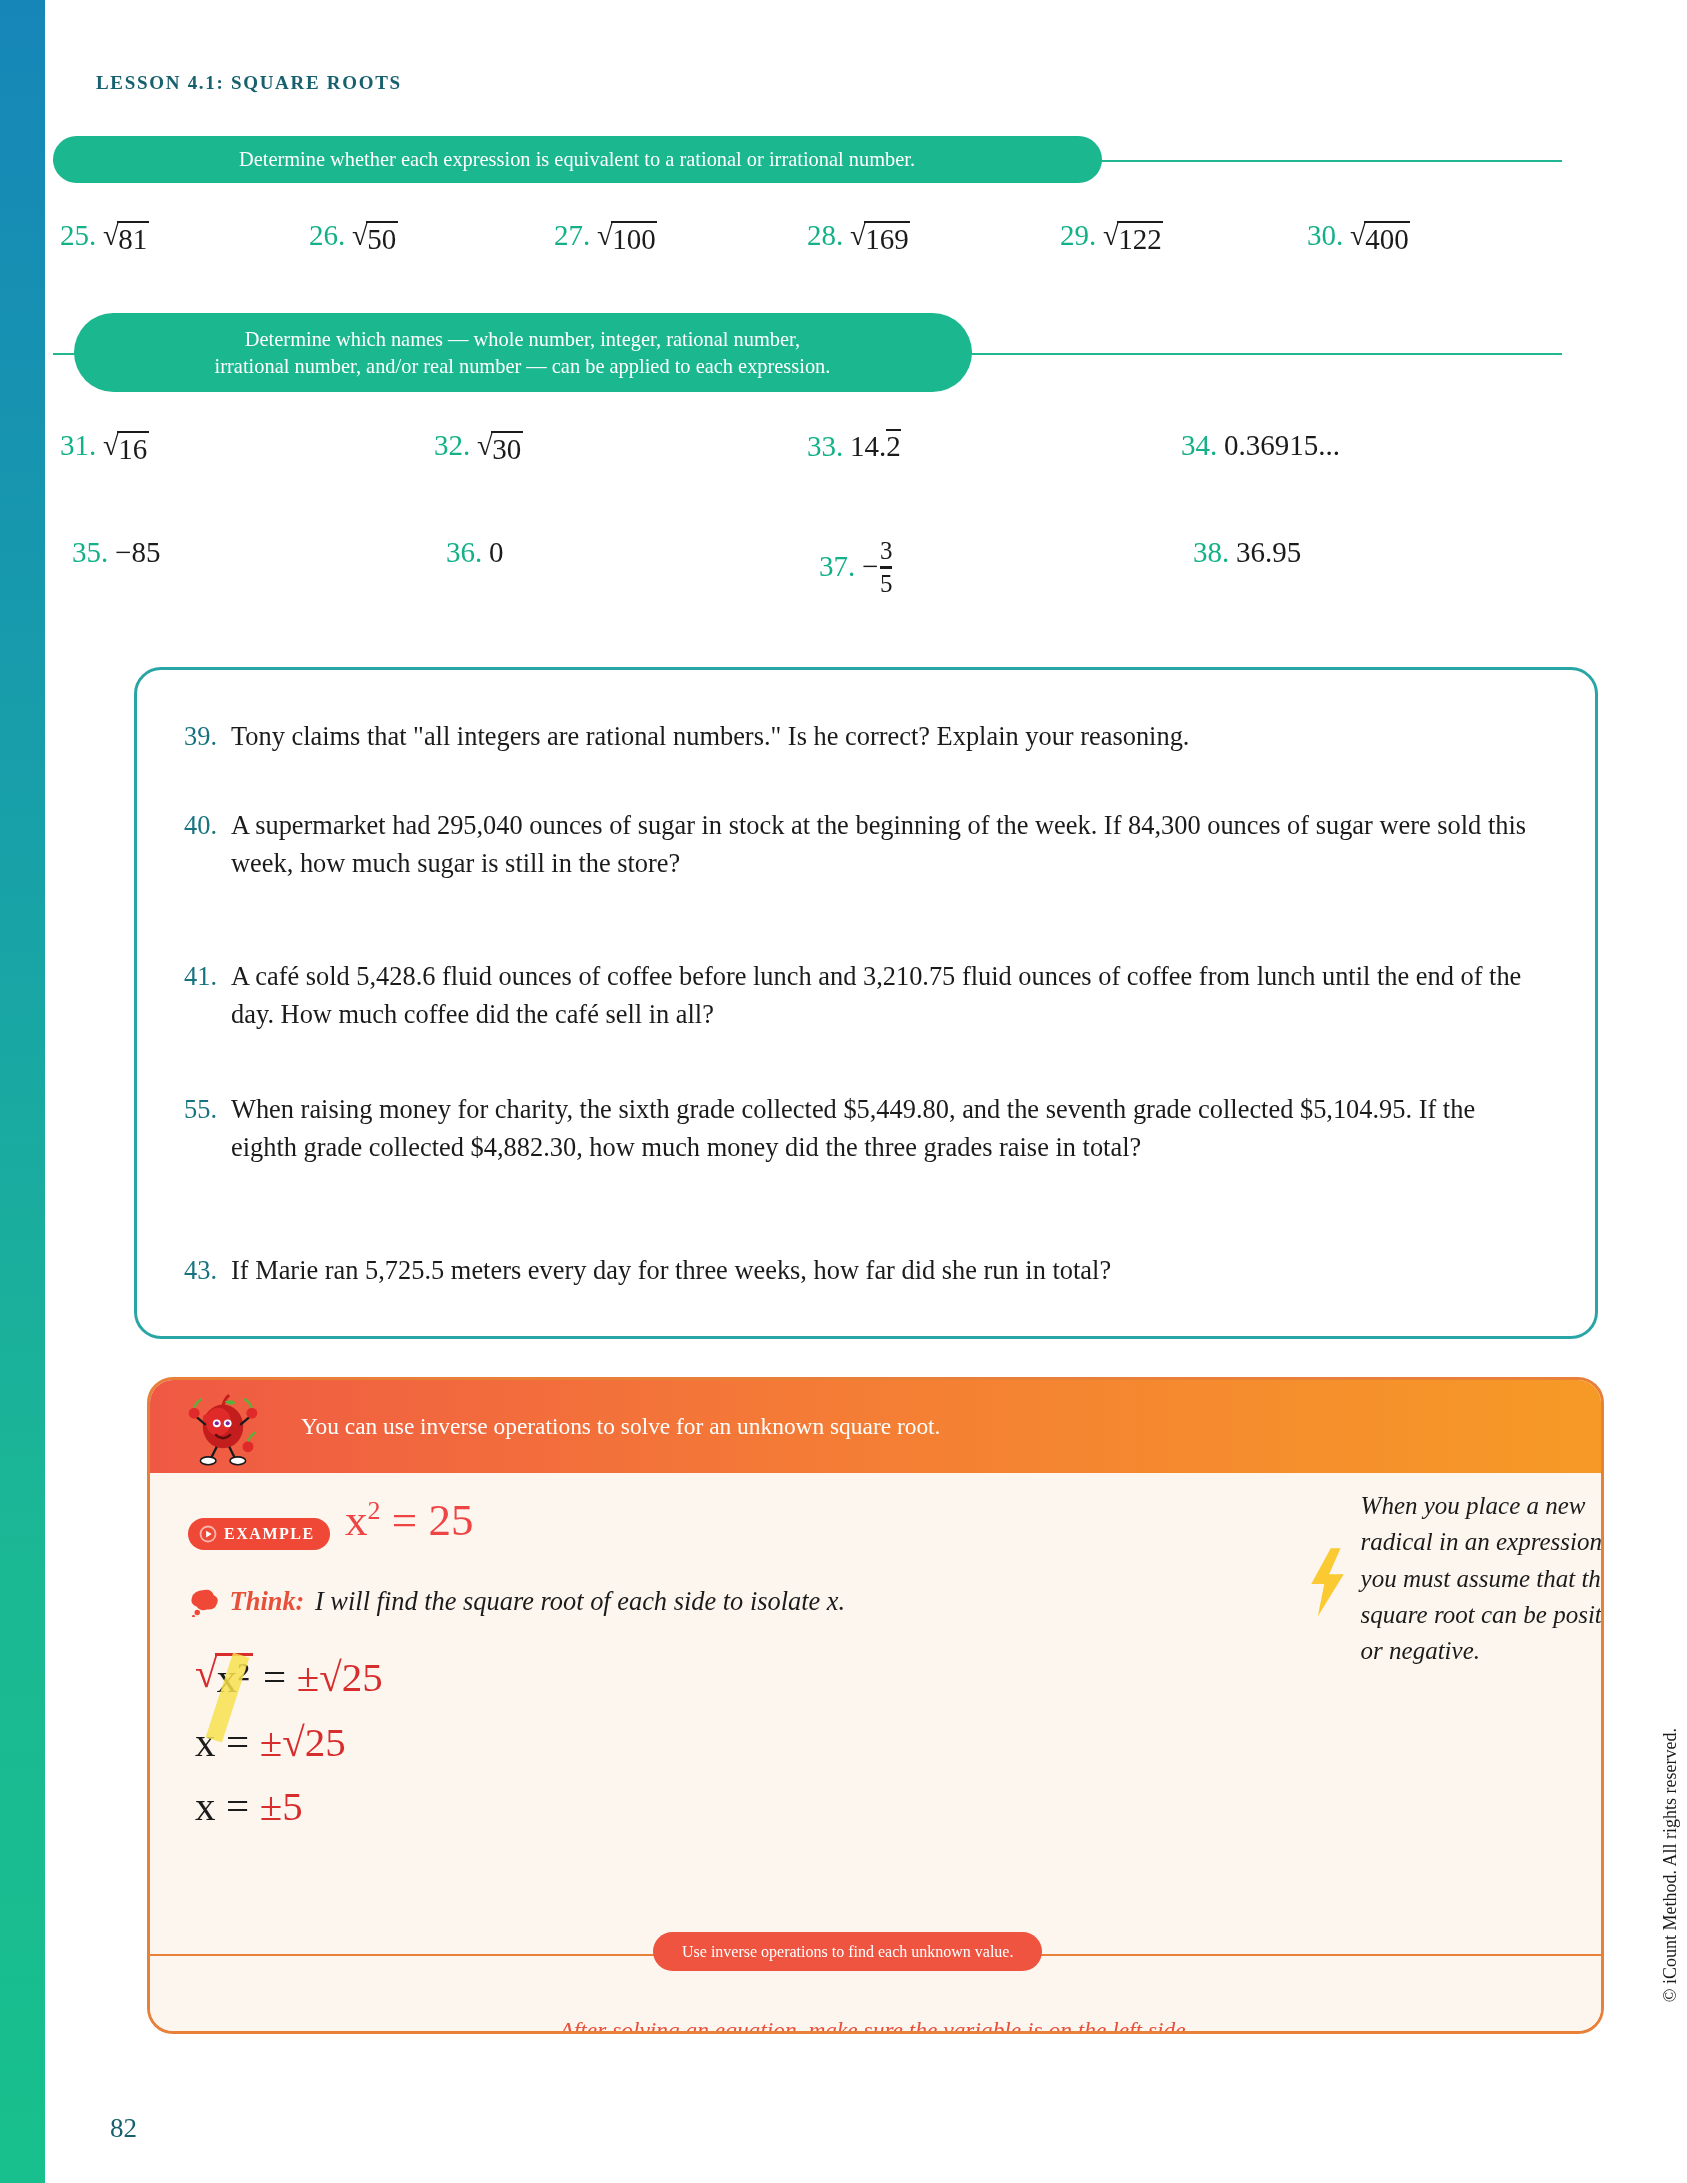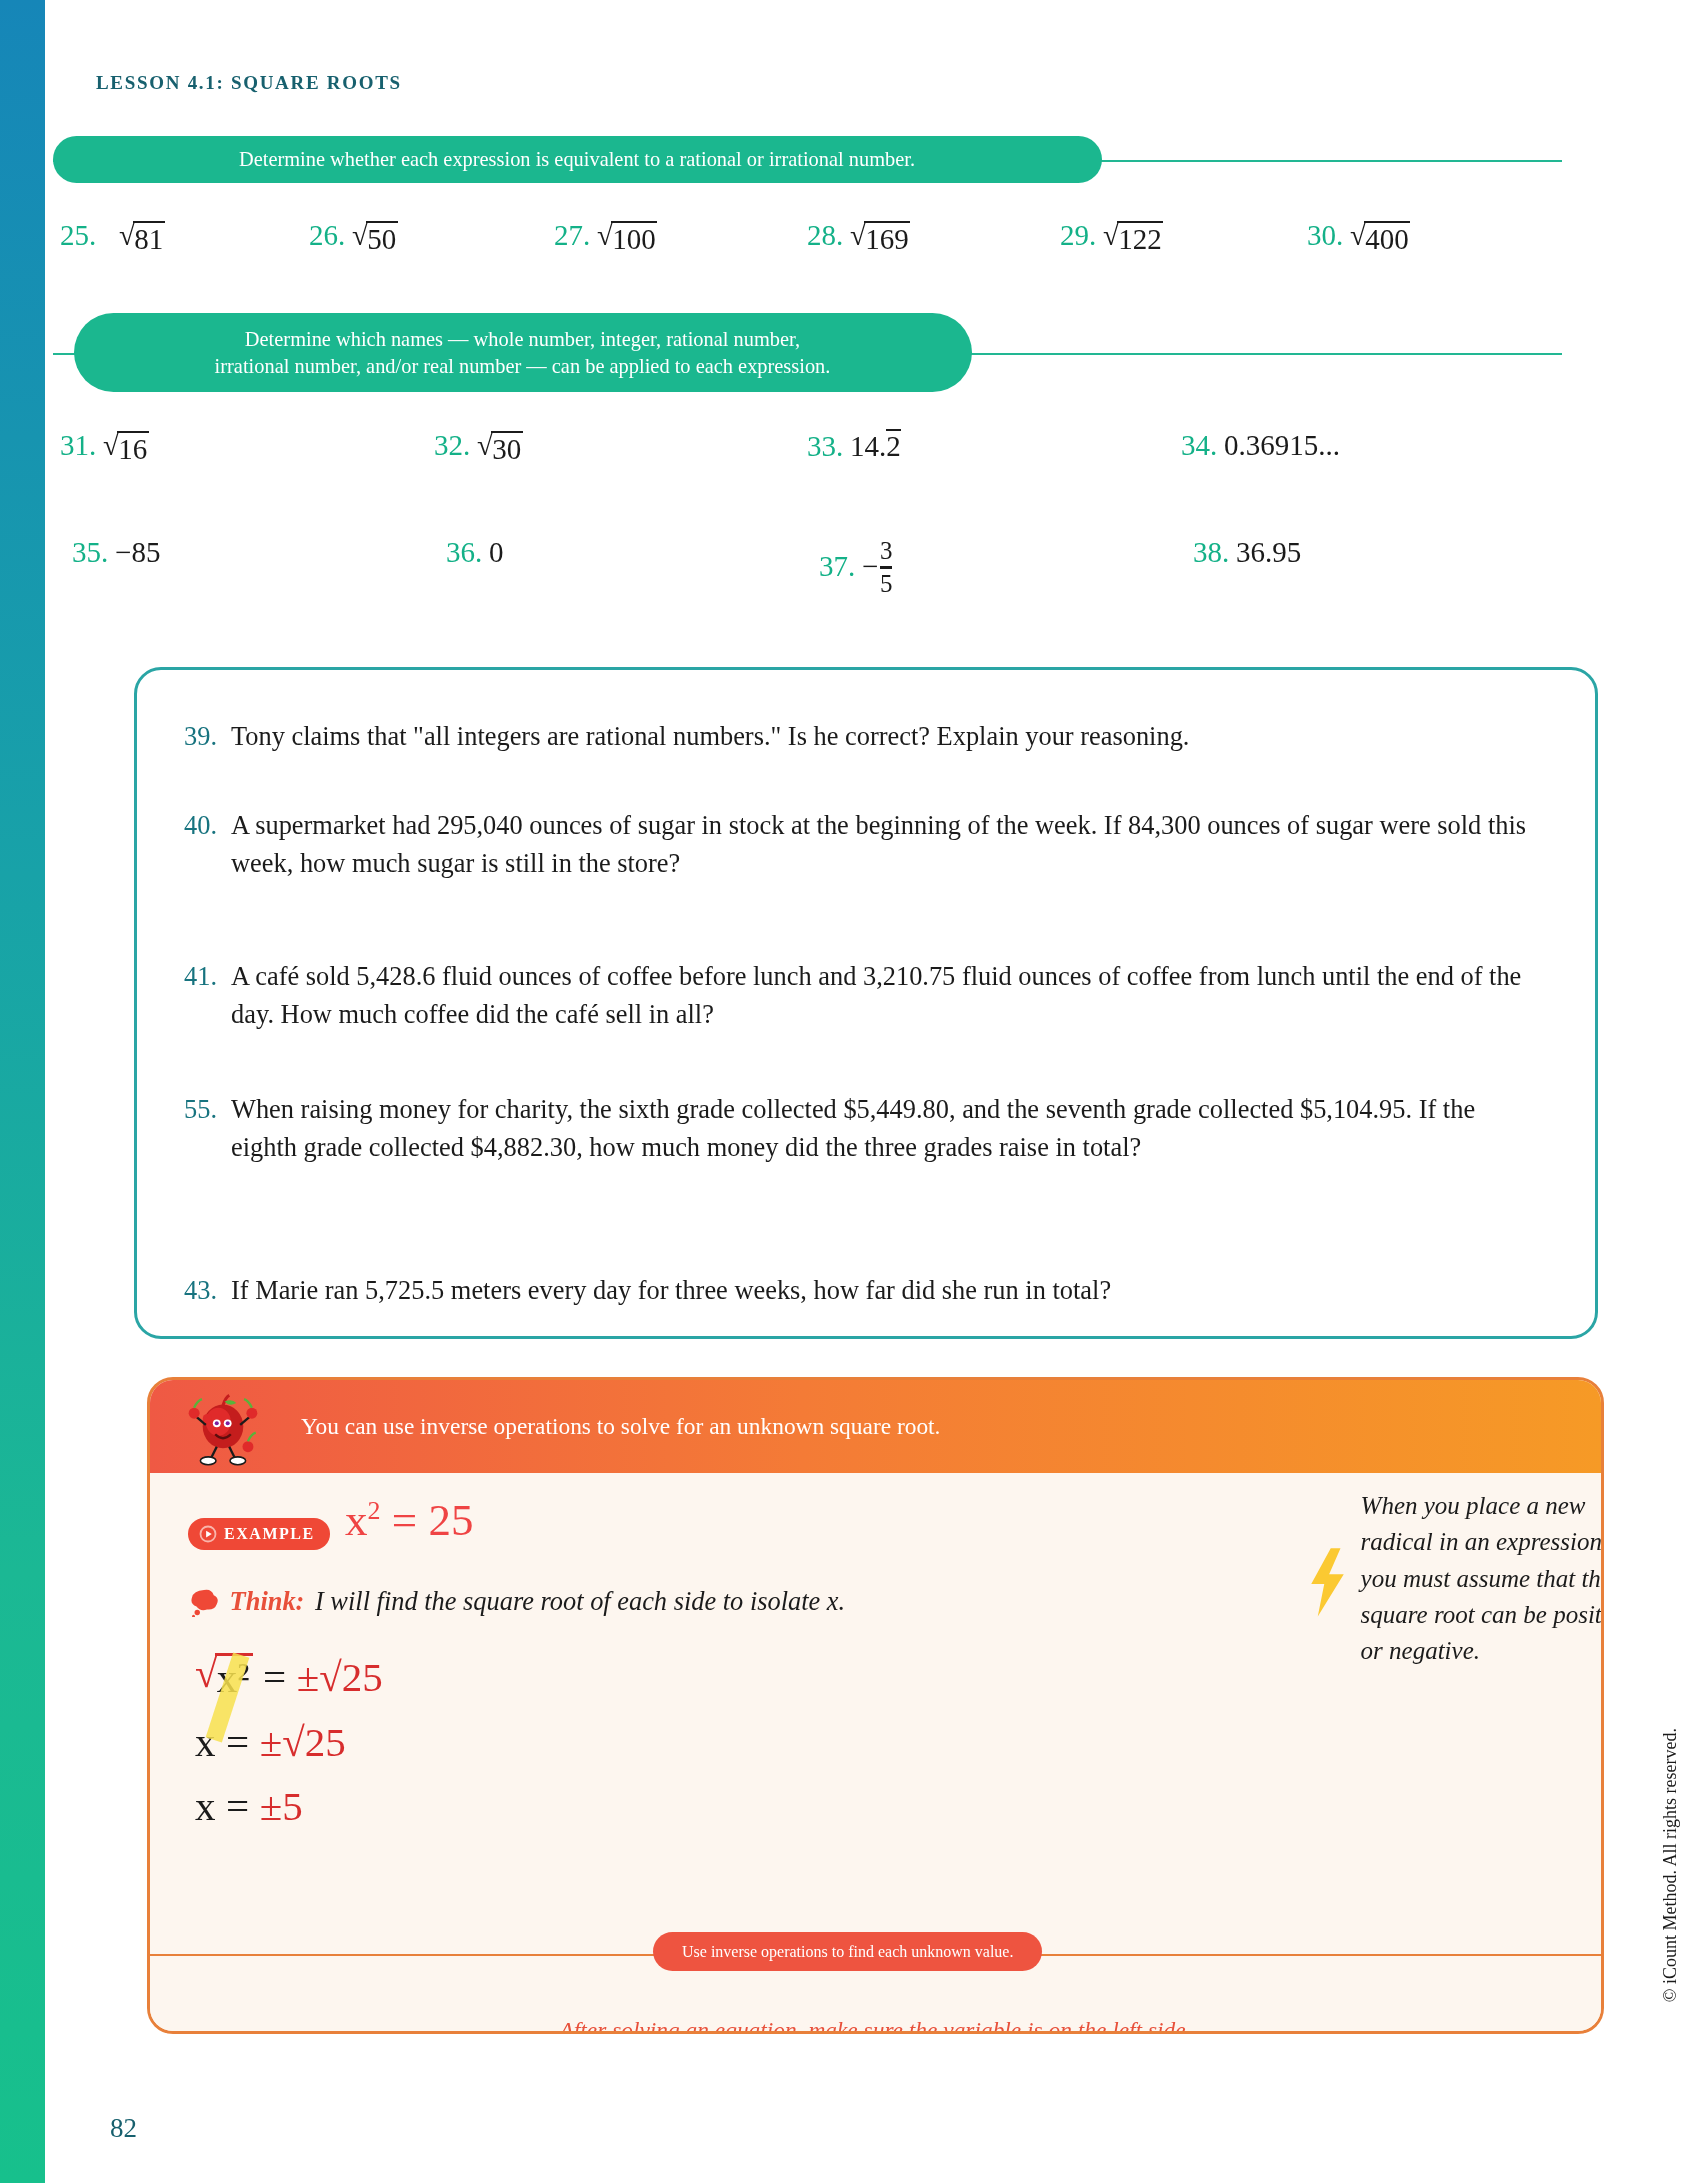--- a/index.html
+++ b/index.html
@@ -192,21 +192,21 @@
   <div class="lesson-kicker">LESSON 4.1: SQUARE ROOTS</div>
 
   <div class="band-wrap" style="left:7.5px; top:136px; width:1509px; height:47px;">
     <div class="band-line" style="left:0; width:1509px;"></div>
     <div class="pill-green" style="position:absolute; left:0; top:0; width:1049px; height:47px;">
       <span>Determine whether each expression is equivalent to a rational or irrational number.</span>
     </div>
   </div>
 
   <div class="ex-row" style="left:0; top:219px; width:1547px; height:60px;">
-    <div class="ex" style="left:15px;gap:16px;">
+    <div class="ex" style="left:15px;">
       <span class="num">25.</span>
       <span class="radical">
           <span class="sign">√</span>
           <span class="rad-body">81</span>
         </span>
     </div>
     <div class="ex" style="left:264px;">
       <span class="num">26.</span>
       <span class="radical">
           <span class="sign">√</span>
@@ -312,21 +312,21 @@
       <span class="ptext">A supermarket had 295,040 ounces of sugar in stock at the beginning of the week. If 84,300 ounces of sugar were sold this week, how much sugar is still in the store?</span>
     </div>
     <div class="ps-item" style="left:47px; top:287px; width:1358px;">
       <span class="pnum">41.</span>
       <span class="ptext">A café sold 5,428.6 fluid ounces of coffee before lunch and 3,210.75 fluid ounces of coffee from lunch until the end of the day. How much coffee did the café sell in all?</span>
     </div>
     <div class="ps-item" style="left:47px; top:420px; width:1358px;">
       <span class="pnum">55.</span>
       <span class="ptext">When raising money for charity, the sixth grade collected $5,449.80, and the seventh grade collected $5,104.95. If the eighth grade collected $4,882.30, how much money did the three grades raise in total?</span>
     </div>
-    <div class="ps-item" style="left:47px; top:601px; width:1358px;font-family:Liberation Serif, serif;">
+    <div class="ps-item" style="left:47px; top:581px; width:1358px;font-family:Liberation Serif, serif;">
       <span class="pnum">43.</span>
       <span class="ptext">If Marie ran 5,725.5 meters every day for three weeks, how far did she run in total?</span>
     </div>
   </div>
 
   <div class="ex-card">
 
     <div class="ex-card-header">
       <svg class="mascot" viewBox="0 0 100 100">
         <ellipse cx="50" cy="48" rx="26" ry="28" fill="#c41d1d"></ellipse>

